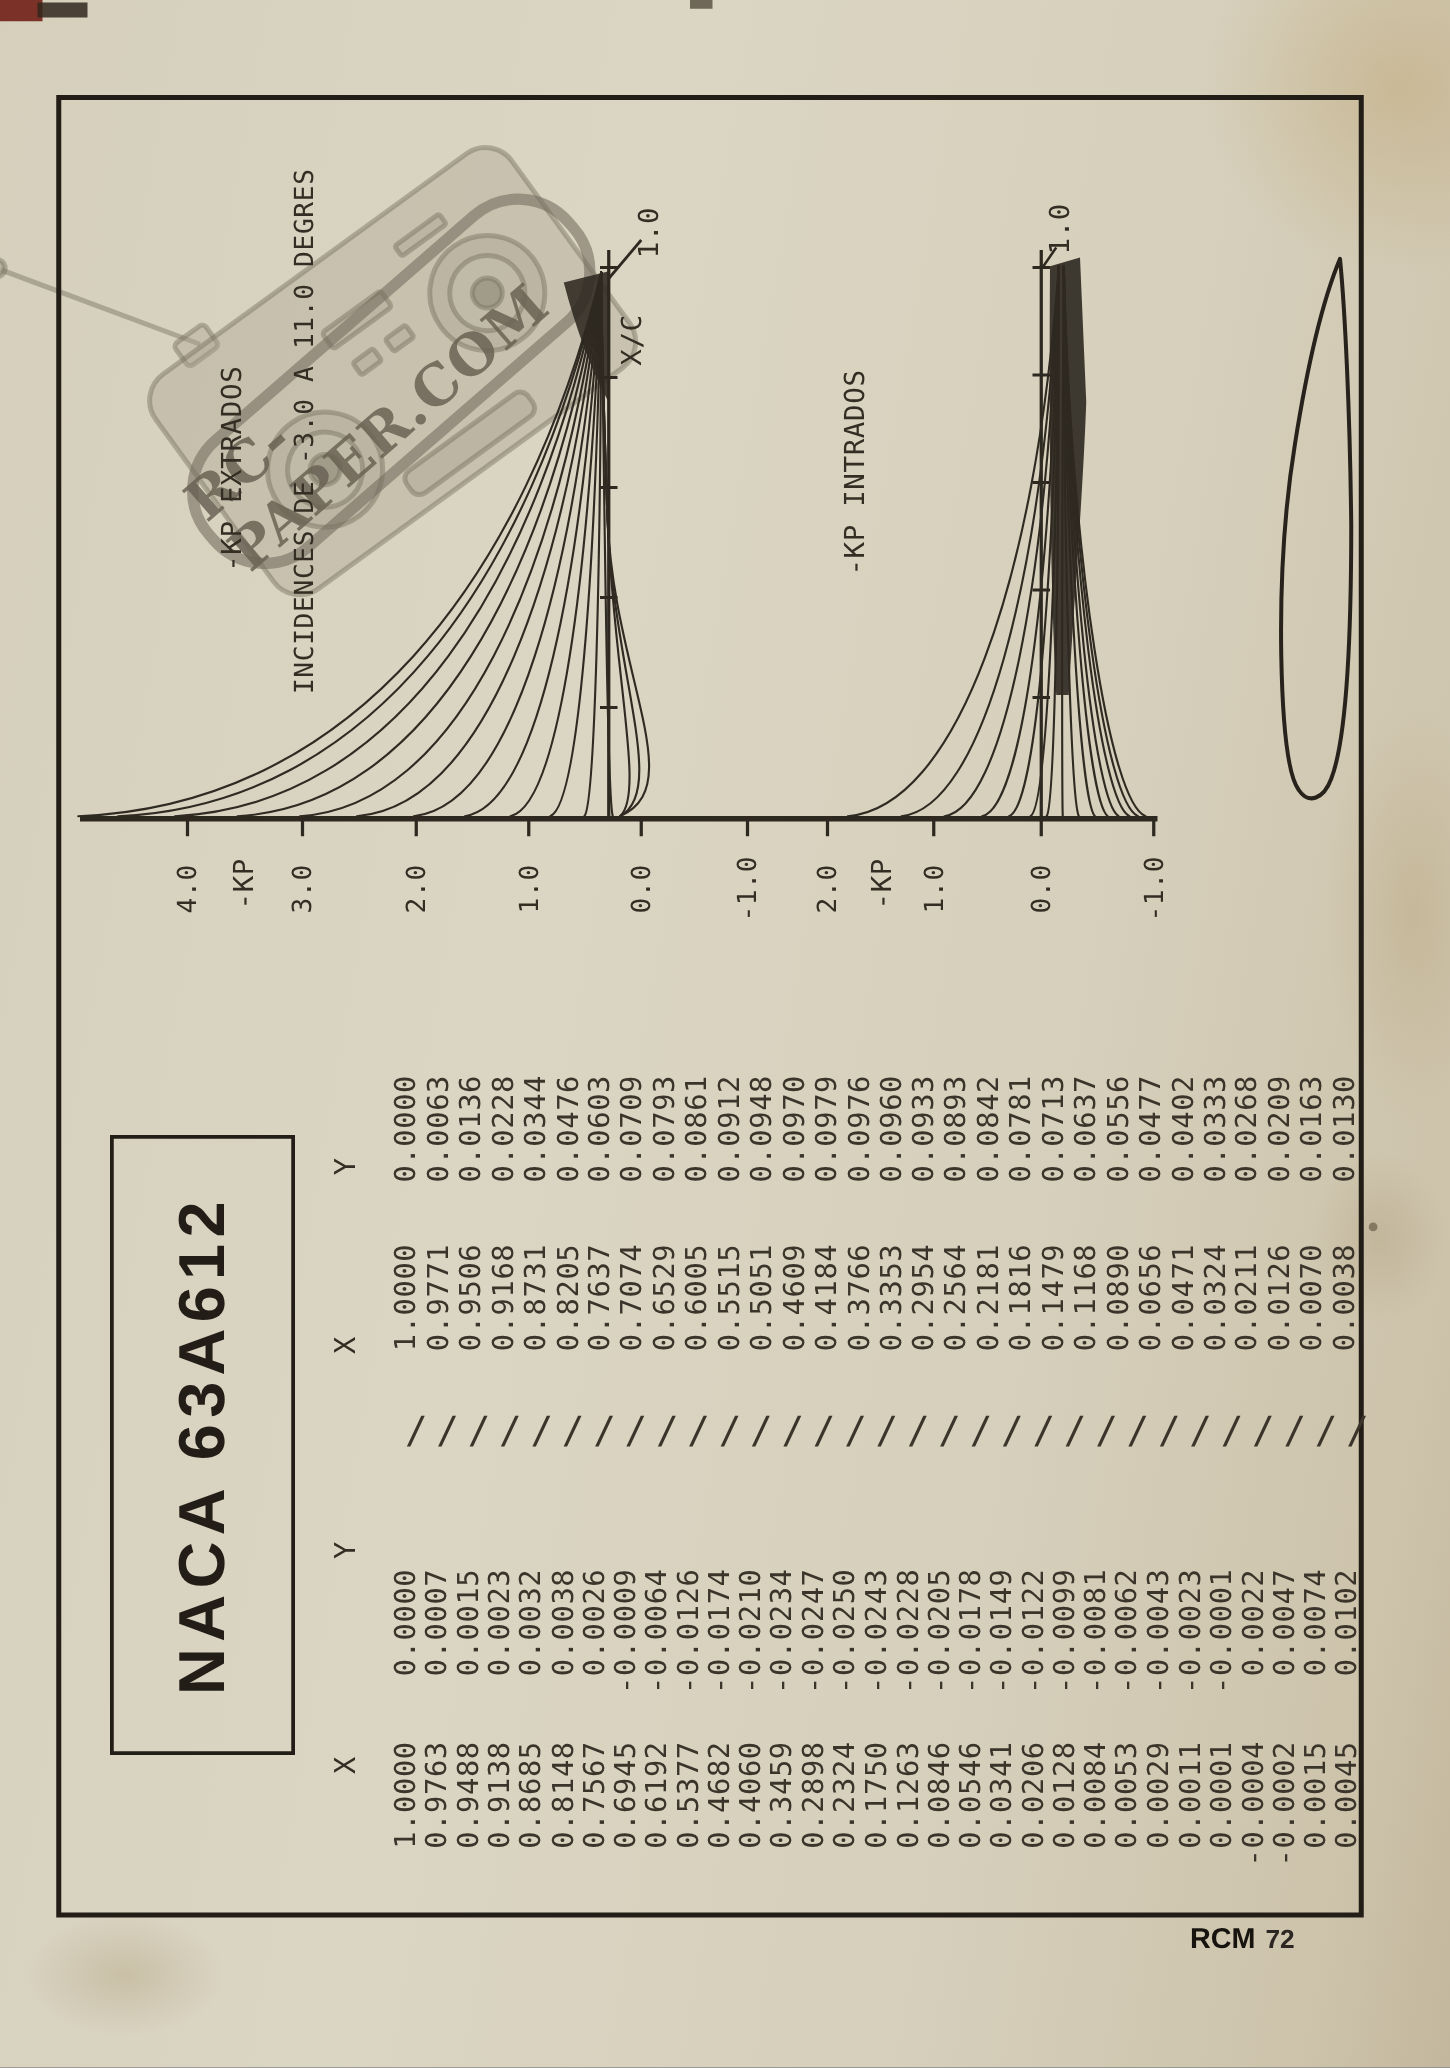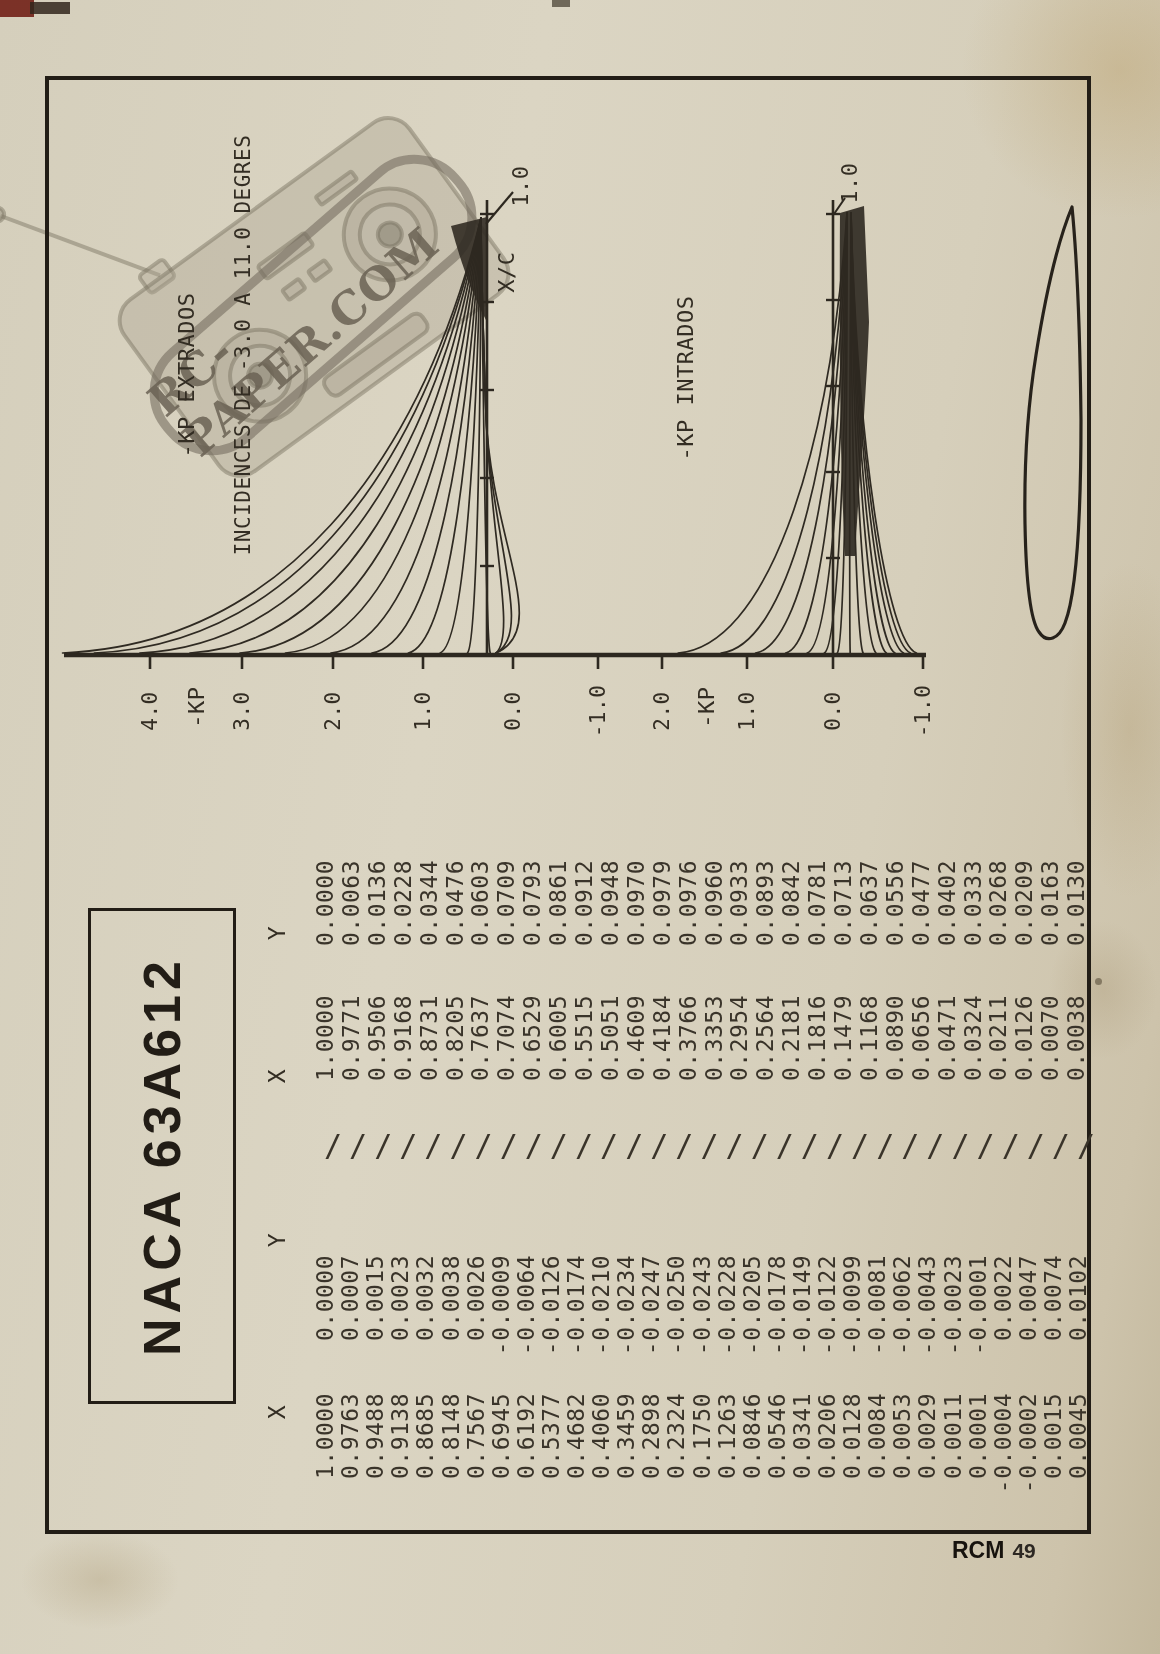--- a/index.html
+++ b/index.html
@@ -329,16 +329,16 @@
       <span class="slash" style="left: 1060.9px; top: 1145px;">/</span>
       <span class="slash" style="left: 1086px; top: 1145px;">/</span>
       <span class="rt hdr" style="left: 277px; top: 933px;">Y</span>
       <span class="rt hdr" style="left: 277px; top: 1076px;">X</span>
       <span class="rt hdr" style="left: 277px; top: 1240px;">Y</span>
       <span class="rt hdr" style="left: 277px; top: 1412px;">X</span>
     </div>
 
   <div id="footer">
     <span class="mag">RCM</span>
-    <span class="num">49</span>
+    <span class="num">72</span>
   </div>
 
 </div>
 
 </body></html>

